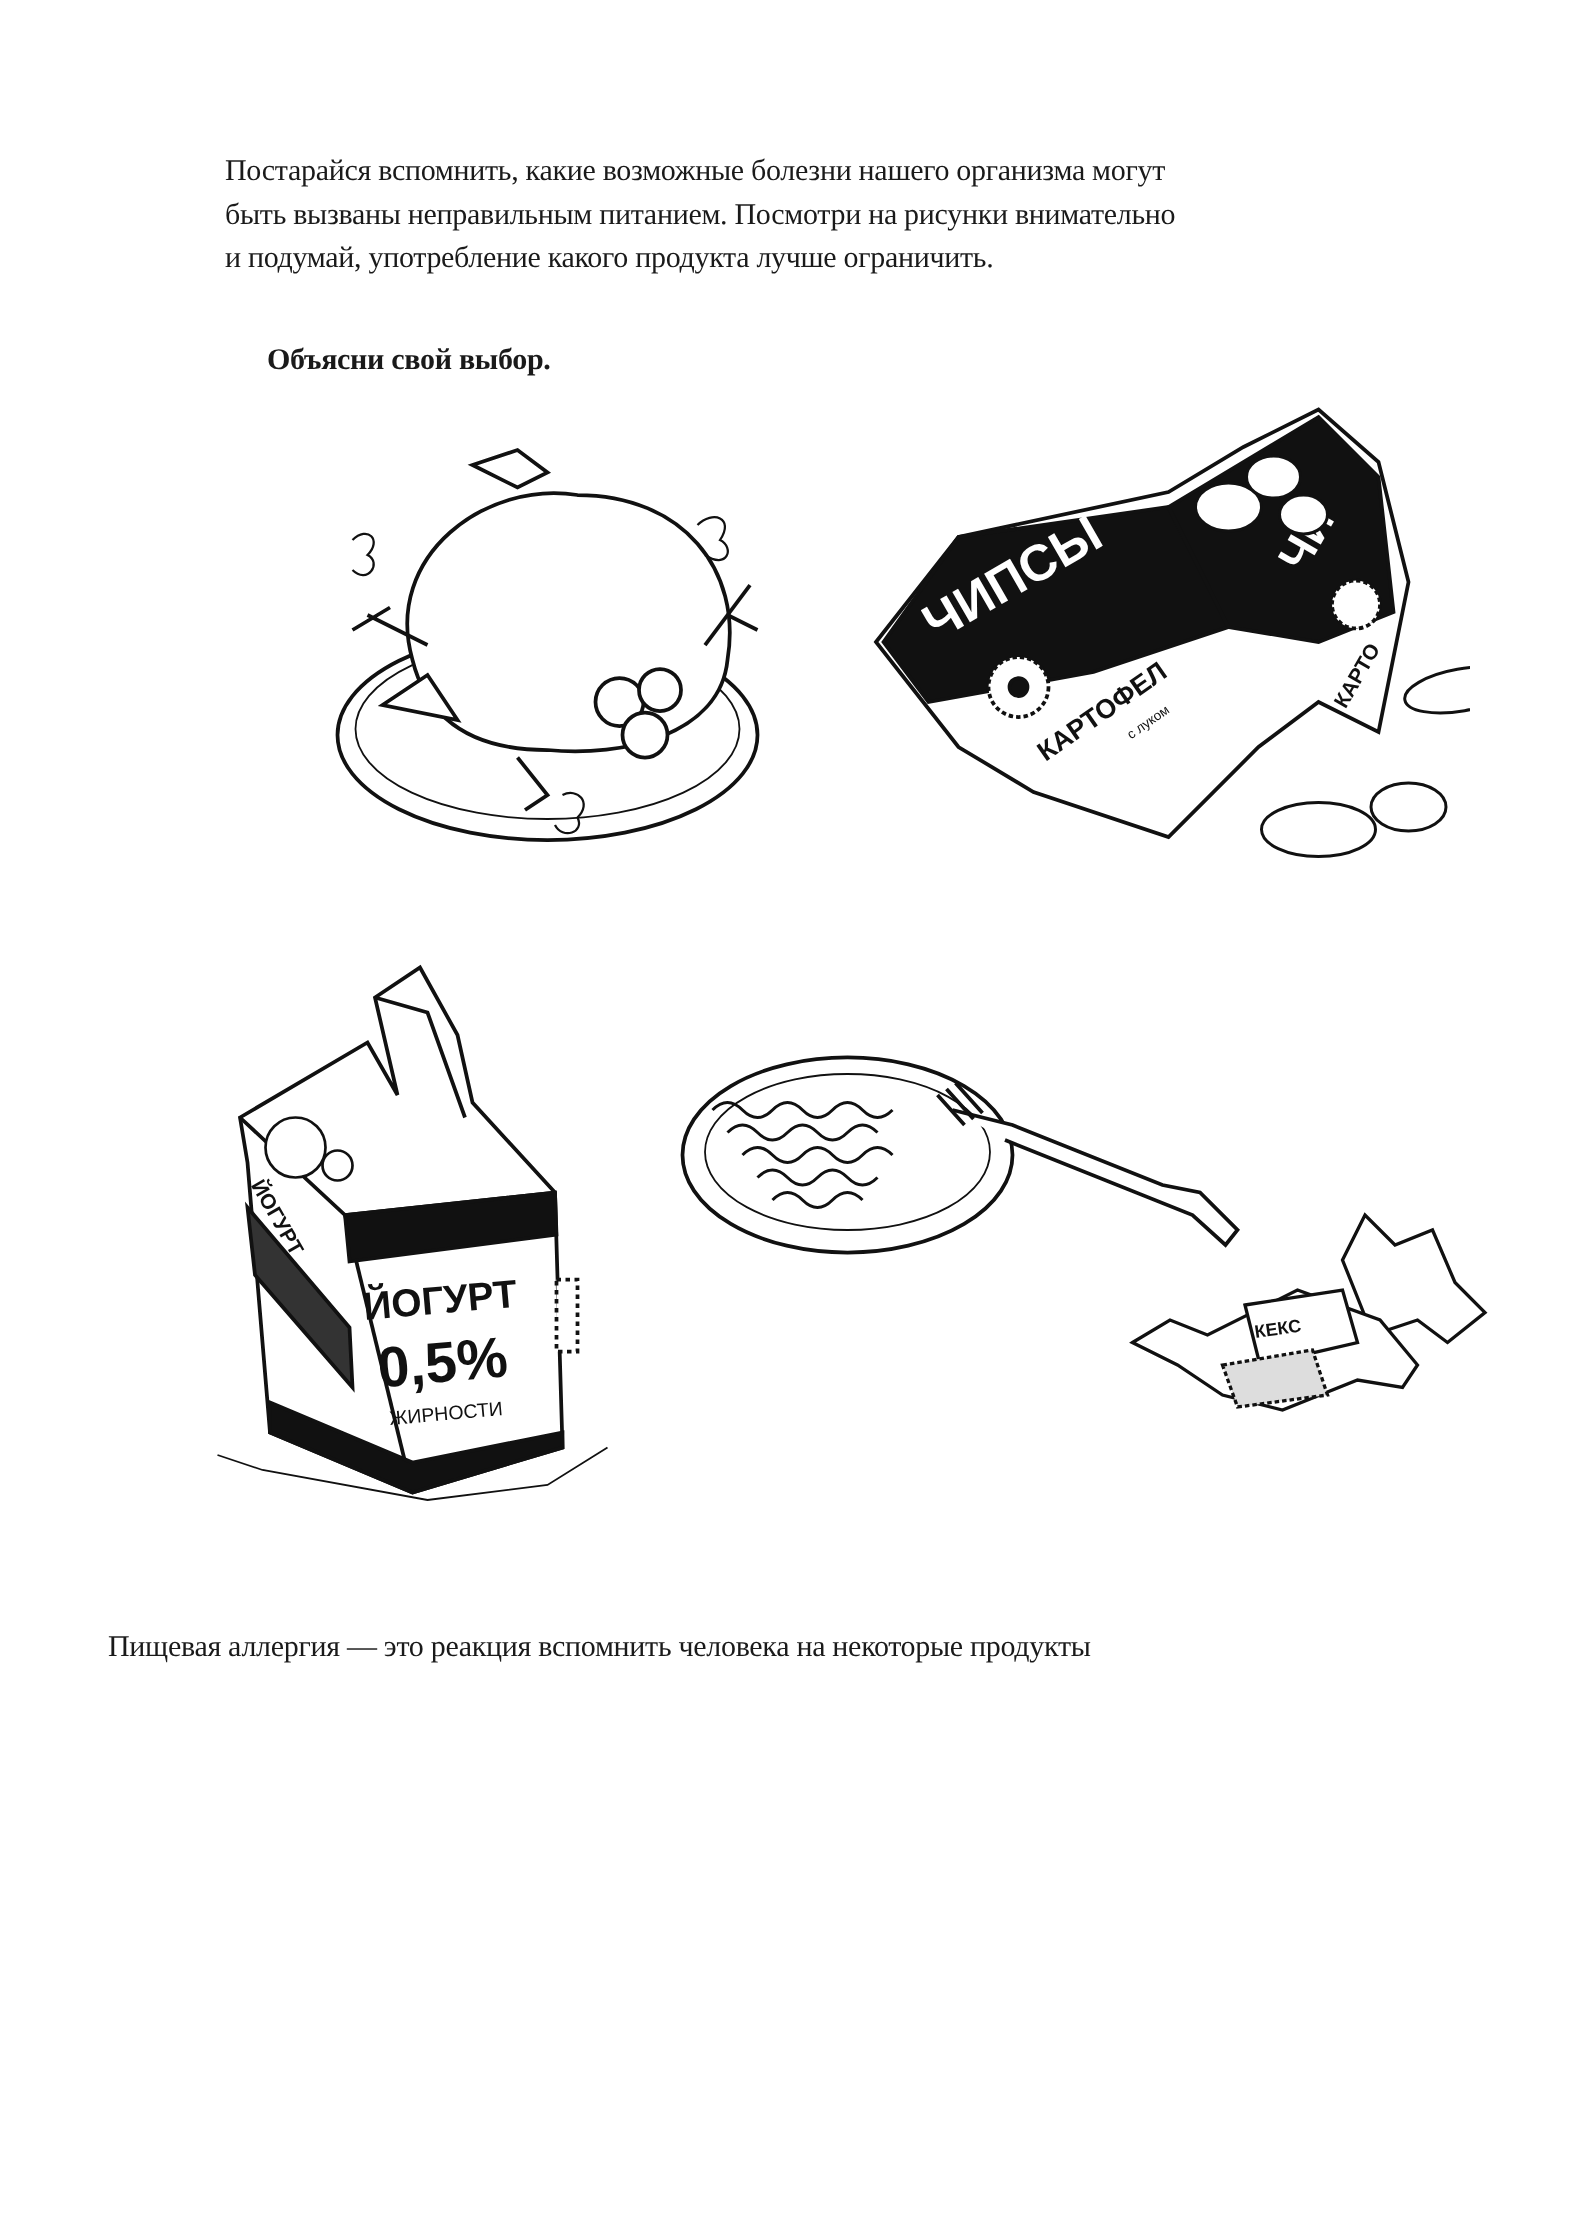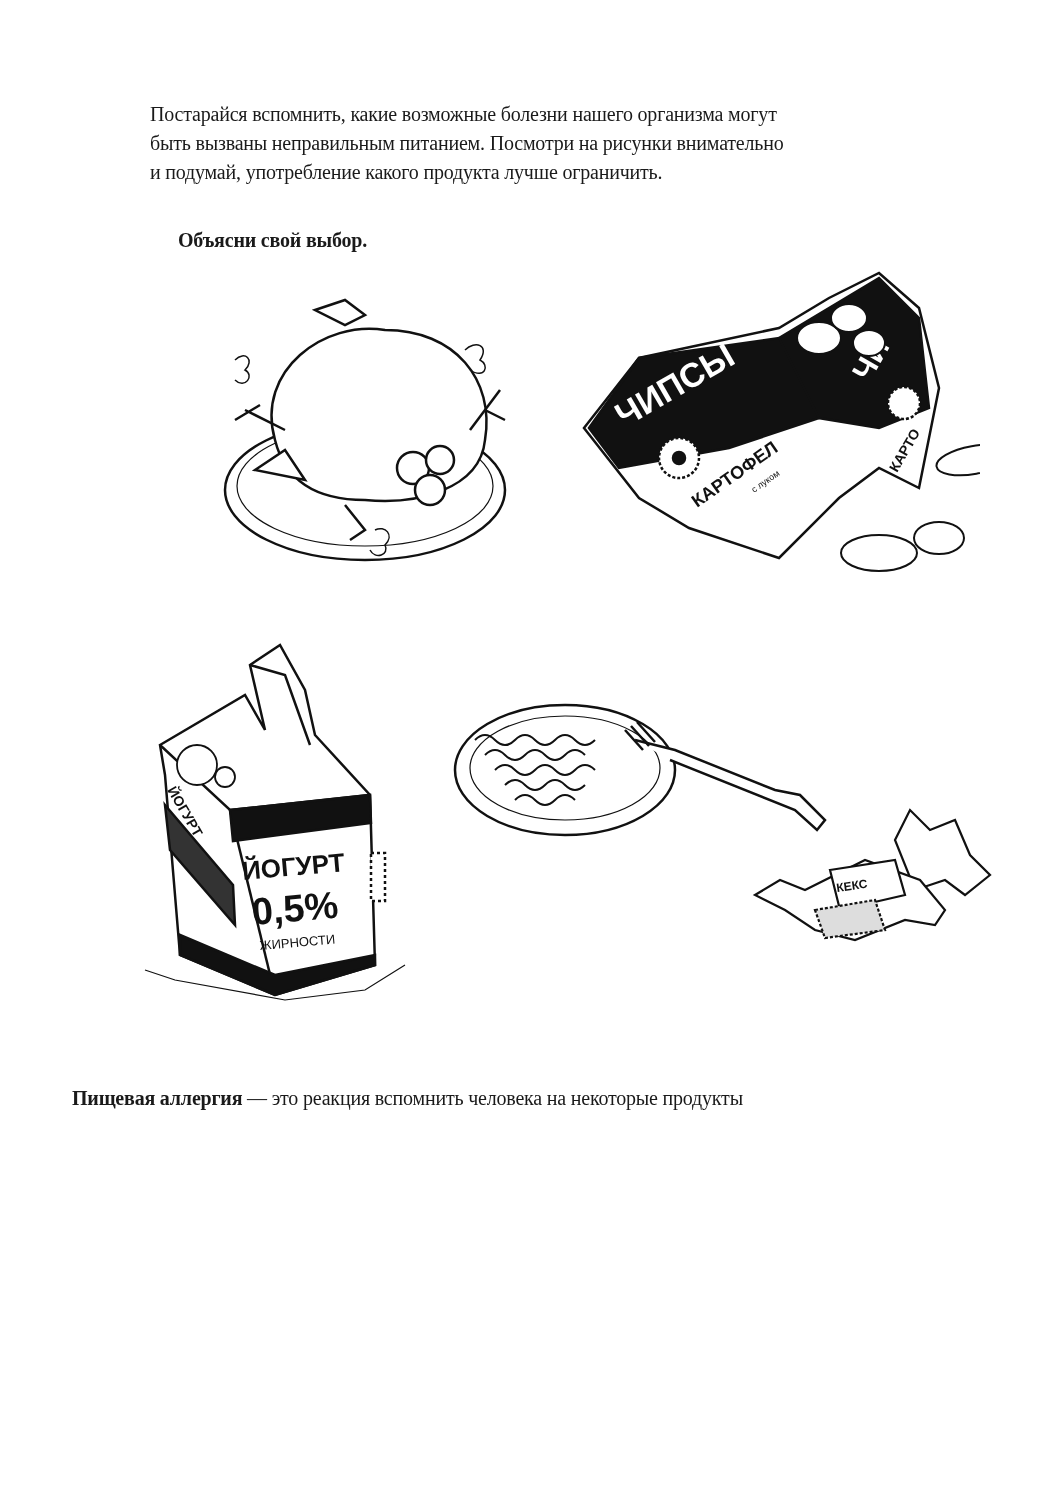--- a/index.html
+++ b/index.html
@@ -5,21 +5,21 @@
   html, body { margin: 0; padding: 0; background: #ffffff; }
   body {
     width: 1050px; height: 1485px; position: relative; overflow: hidden;
     font-family: "Liberation Serif", "DejaVu Serif", serif; color: #1a1a1a;
   }
   .para { position: absolute; font-size: 20px; line-height: 29px; letter-spacing: -0.2px; }
   #intro { left: 150px; top: 100px; width: 830px; }
   #explain { left: 150px; top: 226px; font-weight: bold; font-size: 20px; margin-left: 28px; }
   #allergy { left: 72px; top: 1080px; width: 920px; line-height: 36px; }
   .line { display: block; white-space: nowrap; }
-  .bold { font-weight: bold; }
+  .bold { font-weight: normal; }
   .illus { position: absolute; }
   .illus svg { width: 100%; height: 100%; display: block; }
 </style>
 </head>
 <body>
 
 <div id="intro" class="para">
   <span class="line">Постарайся вспомнить,  какие возможные болезни нашего организма могут</span>
   <span class="line">быть  вызваны  неправильным питанием. Посмотри на рисунки внимательно</span>
   <span class="line">и подумай, употребление какого продукта лучше ограничить.</span>

